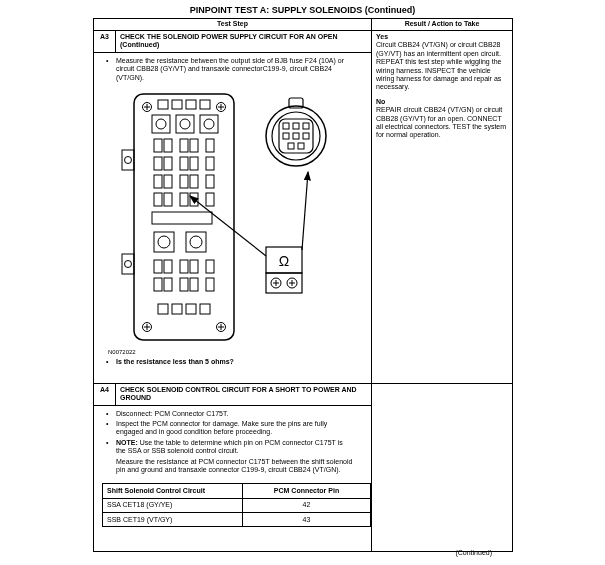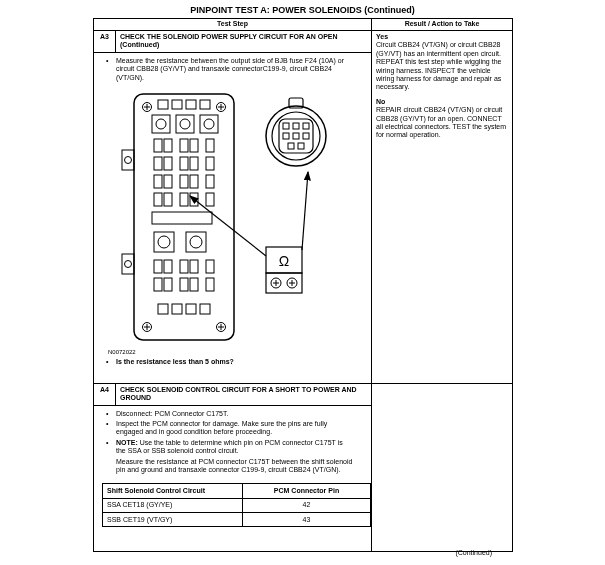--- a/index.html
+++ b/index.html
@@ -33,21 +33,21 @@
   table.sub td.sh2{font-weight:bold;text-align:center;}
   table.sub td.pin{text-align:center;}
   .footer-cont{position:absolute;top:549px;left:93px;width:419px;box-sizing:border-box;
                text-align:right;padding-right:20px;font-size:7px;}
 </style>
 </head>
 <body>
 
 <div class="page">
 
-  <div class="page-title">PINPOINT TEST A: POWER SOLENOIDS (Continued)</div>
+  <div class="page-title">PINPOINT TEST A: SUPPLY SOLENOIDS (Continued)</div>
 
   <table class="main">
     <colgroup>
         <col style="width:22px">
         <col style="width:256px">
         <col style="width:141px">
       </colgroup>
 
     <tbody>
         <tr style="height:12px">

